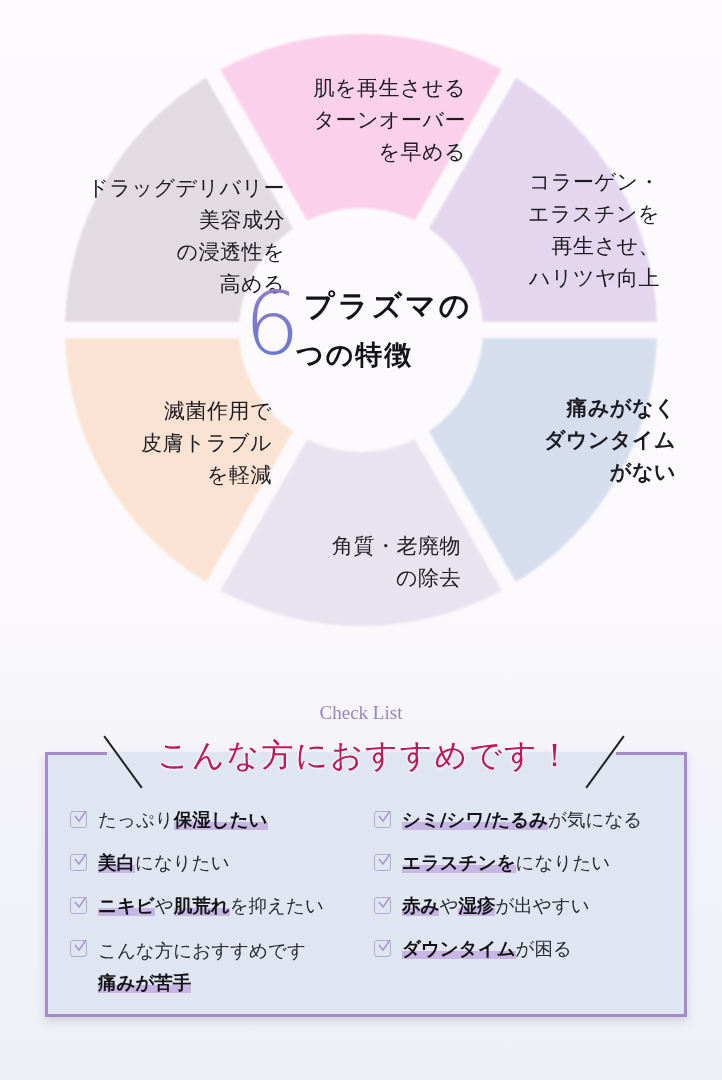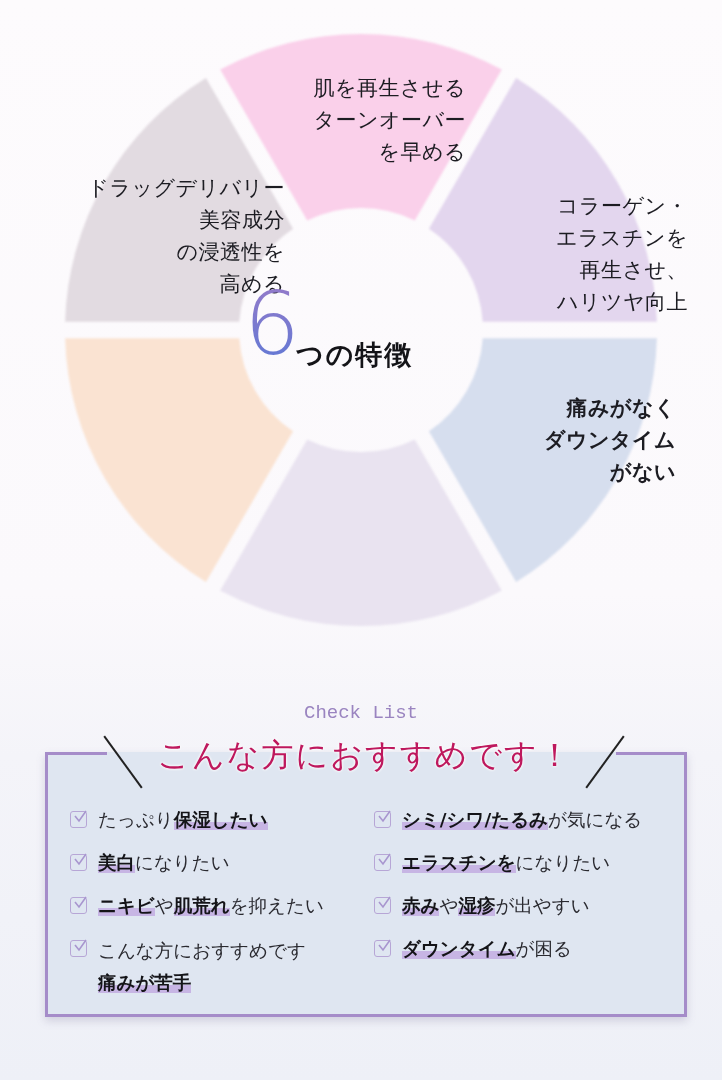--- a/index.html
+++ b/index.html
@@ -20,21 +20,21 @@
     position: absolute; left: 0; top: -8px; font-size: 88px; font-weight: 300; line-height: 100px;
     background: linear-gradient(180deg, #9a7bc8 0%, #5b78d6 100%);
     -webkit-background-clip: text; background-clip: text; color: transparent;
     font-family: "DejaVu Sans", sans-serif;
   }
   .title-l1 { position: absolute; left: 60px; top: 4px; font-size: 30px; font-weight: bold; letter-spacing: 3px; color: #141418; }
   .title-l2 { position: absolute; left: 52px; top: 44px; font-size: 27px; font-weight: bold; letter-spacing: 2px; color: #141418; margin-top: 11px; }
 
   .check-sub {
     position: absolute; left: 0; width: 722px; top: 702px; text-align: center;
-    font-family: Liberation Mono, monospace; font-size: 19px; color: #9a84c0;
+    font-family: Liberation Serif, serif; font-size: 19px; color: #9a84c0;
   }
   .panel {
     position: absolute; left: 45px; top: 752px; width: 636px; height: 262px;
     background: #dfe6f1; border: 3px solid #a58cc9; border-top: none;
     box-shadow: 0 4px 8px rgba(120,110,150,0.25);
   }
   .panel-top-left { position: absolute; left: 45px; top: 752px; width: 62px; height: 3px; background: #a58cc9; }
   .panel-top-right { position: absolute; left: 616px; top: 752px; width: 68px; height: 3px; background: #a58cc9; }
   .slash { position: absolute; width: 2px; height: 64px; background: #222; top: 730px; }
   .slash.left { left: 122px; transform: rotate(-36deg); }
@@ -65,34 +65,40 @@
       <path d="M 516.0998281671434 77.88882749365791 A 296 296 0 0 1 656.8845940519449 321.7351949378236 L 482.7261047816753 321.82960131446384 A 122 122 0 0 0 428.93882521155894 228.6673002981109 Z" fill="#e3d6ee"></path>
       <path d="M 656.8845940519449 338.2648050621764 A 296 296 0 0 1 516.0998281671434 582.1111725063421 L 428.93882521155894 431.3326997018891 A 122 122 0 0 0 482.7261047816753 338.17039868553616 Z" fill="#d6deee"></path>
       <path d="M 501.78476588480146 590.3759775685185 A 296 296 0 0 1 220.2152341151986 590.3759775685185 L 307.2127204298837 439.5030983874253 A 122 122 0 0 0 414.78727957011637 439.5030983874253 Z" fill="#e9e3f0"></path>
       <path d="M 205.9001718328566 582.1111725063421 A 296 296 0 0 1 65.11540594805513 338.26480506217644 L 239.27389521832472 338.1703986855362 A 122 122 0 0 0 293.06117478844106 431.33269970188917 Z" fill="#fae3d2"></path>
       <path d="M 65.11540594805513 321.7351949378238 A 296 296 0 0 1 205.90017183285667 77.88882749365786 L 293.06117478844106 228.66730029811083 A 122 122 0 0 0 239.27389521832472 321.82960131446384 Z" fill="#e2dbe1"></path>
     </svg>
 
   <div class="seg-label" style="left:256px; top:72px; width:210px;">肌を再生させる
 ターンオーバー
 を早める</div>
-  <div class="seg-label" style="left:488px; top:166px; width:200px;margin-top:24px;">コラーゲン・
+  <div class="seg-label" style="left:460px; top:166px; width:200px;">コラーゲン・
 エラスチンを
 再生させ、
 ハリツヤ向上</div>
   <div class="seg-label" style="left:476px; top:392px; width:200px;font-weight:bold;">痛みがなく
 ダウンタイム
 がない</div>
+  <div class="seg-label" style="left:261px; top:530px; width:200px;">角質・老廃物
+の除去</div>
+  <div class="seg-label" style="left:62px; top:395px; width:210px;">滅菌作用で
+皮膚トラブル
+を軽減</div>
   <div class="seg-label" style="left:55px; top:172px; width:230px;">ドラッグデリバリー
 美容成分
 の浸透性を
 高める</div>
 
   <div class="center-title">
     <span class="big-six">6</span>
+    <span class="title-l1">プラズマの</span>
     <span class="title-l2">つの特徴</span>
   </div>
 </div>
 
 <div class="check-sub">Check List</div>
 
 <div class="panel"></div>
 <div class="panel-top-left"></div>
 <div class="panel-top-right"></div>
 <div class="slash left"></div>

